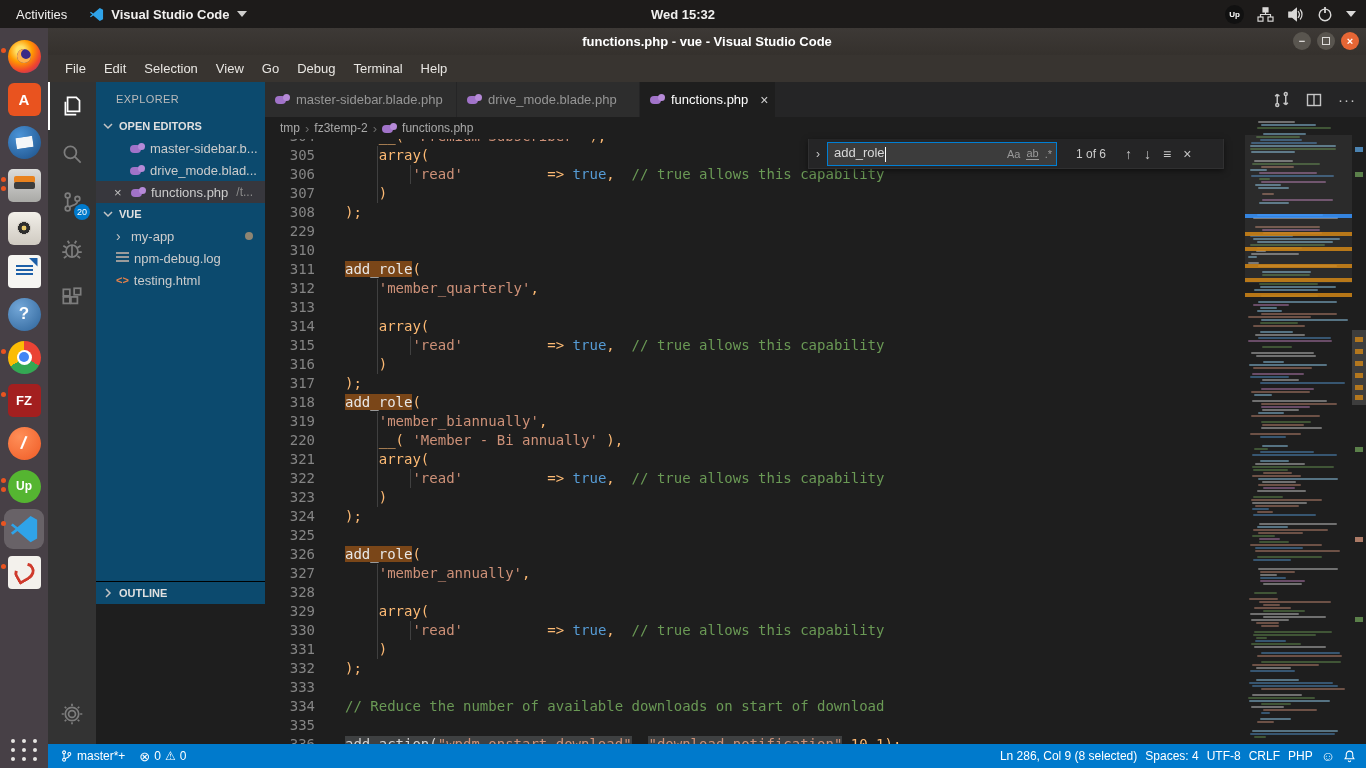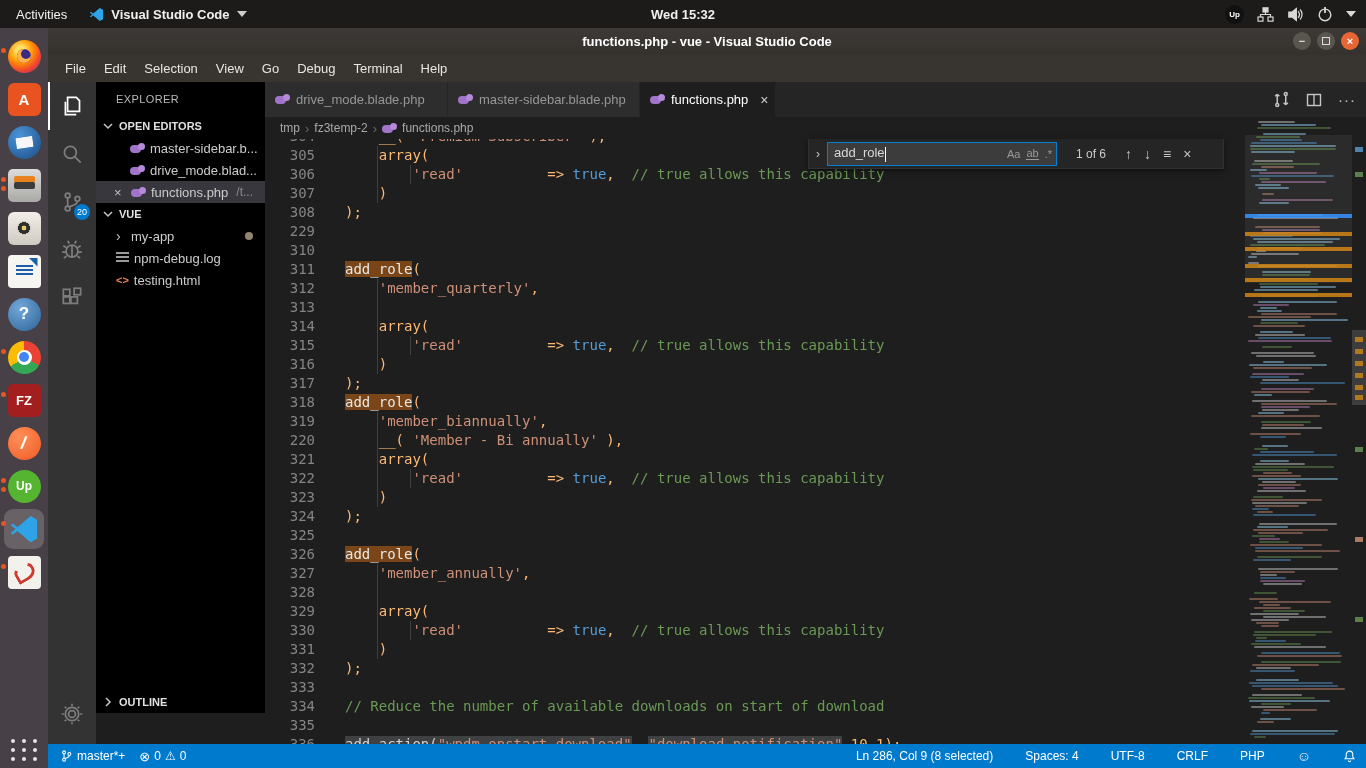--- a/index.html
+++ b/index.html
@@ -65,21 +65,21 @@
   .menu-item{padding:0 9px;height:27px;display:flex;align-items:center;}
   
   .activitybar{position:absolute;left:48px;top:82px;width:48px;height:662px;background:#333333;z-index:11;}
   .act{width:48px;height:48px;display:flex;align-items:center;justify-content:center;position:relative;color:#7d7d7d;}
   .act.active{color:#fff;border-left:2px solid #fff;box-sizing:border-box;}
   .act svg{stroke:currentColor;fill:none;stroke-width:1.6;}
   .act .badge{position:absolute;right:6px;bottom:6px;min-width:16px;height:16px;border-radius:9px;background:#007acc;color:#fff;
               font-size:9px;display:flex;align-items:center;justify-content:center;padding:0 2px;box-sizing:border-box;}
   .act.gear{position:absolute;bottom:6px;left:0;}
   
-  .sidebar{position:absolute;left:96px;top:82px;width:169px;height:631px;background:#000000;color:#cccccc;z-index:10;overflow:hidden;}
+  .sidebar{position:absolute;left:96px;top:82px;width:169px;height:522px;background:#0c4a6e;color:#cccccc;z-index:10;overflow:hidden;}
   .sb-title{font-size:11px;color:#bbbbbb;letter-spacing:.4px;padding:11px 0 10px 20px;}
   .sb-head{height:22px;display:flex;align-items:center;font-size:11px;font-weight:bold;color:#e0e0e0;gap:3px;padding-left:4px;}
   .sb-row{height:22px;display:flex;align-items:center;font-size:13px;gap:5px;padding-left:34px;position:relative;white-space:nowrap;}
   .sb-row.active{background:#37373d;padding-left:18px;}
   .sb-row .closex{color:#c0c0c0;font-size:13px;width:12px;}
   .sb-row .detail{color:#8b8b8b;font-size:12px;margin-left:3px;}
   .sb-row.tree{padding-left:20px;}
   .sb-row .chev{color:#c5c5c5;font-size:14px;width:10px;}
   .sb-row .moddot{position:absolute;right:12px;width:8px;height:8px;border-radius:50%;background:#8f8572;}
   .outline{position:absolute;bottom:0;left:0;width:100%;height:22px;border-top:1px solid #000;}
@@ -131,21 +131,21 @@
   .mm-marker{position:absolute;left:0;width:107px;height:4px;}
   .mm-slider{position:absolute;left:0;width:107px;background:rgba(255,255,255,.06);}
   .ruler{position:absolute;left:1352px;top:117px;width:14px;height:627px;z-index:3;}
   .rl-slider{position:absolute;left:0;width:14px;background:rgba(121,121,121,.35);}
   .rl-mark{position:absolute;left:3px;width:8px;height:5px;}
   
   .statusbar{position:absolute;left:48px;top:744px;width:1318px;height:24px;background:#007acc;color:#ffffff;
              font-size:12px;display:flex;align-items:center;z-index:14;padding:0 10px 0 12px;box-sizing:border-box;}
   .st-item{display:flex;align-items:center;gap:4px;margin-right:14px;white-space:nowrap;}
   .st-right{margin-left:auto;display:flex;align-items:center;}
-  .st-right .st-item{margin:0 0 0 32px;}
+  .st-right .st-item{margin:0 0 0 8px;}
   .st-item svg{stroke:#fff;fill:none;stroke-width:1.3;}
 </style>
 </head>
 <body>
 
 <div class="topbar">
   <div class="tb-left">
     <span>Activities</span>
     <span class="tb-app">
       <svg width="15" height="15" viewBox="0 0 32 32">
@@ -380,33 +380,33 @@
         <path d="M4 3 v9 m0 -9 l-2 2 m2 -2 l2 2 M12 13 V4 m0 9 l-2 -2 m2 2 l2 -2"></path>
         <circle cx="4" cy="13.2" r="1.4"></circle>
         <circle cx="12" cy="2.8" r="1.4"></circle>
       </svg>
     <svg width="16" height="16" viewBox="0 0 16 16">
         <rect x="1.5" y="2.5" width="13" height="11"></rect>
         <path d="M8 2.5 v11"></path>
       </svg>
     <span style="font-size:15px;letter-spacing:1px;">···</span>
   </div>
-<div class="tab" style="width: 183px;">
+<div class="tab" style="width: 192px;">
+      <span class="php-ic">
+        <i></i>
+        <b></b>
+      </span>
+      <span>master-sidebar.blade.php</span>
+    </div>
+    <div class="tab" style="width: 183px;">
       <span class="php-ic">
         <i></i>
         <b></b>
       </span>
       <span>drive_mode.blade.php</span>
-    </div>
-    <div class="tab" style="width: 192px;">
-      <span class="php-ic">
-        <i></i>
-        <b></b>
-      </span>
-      <span>master-sidebar.blade.php</span>
     </div>
     <div class="tab active" style="width: 136px;">
       <span class="php-ic">
         <i></i>
         <b></b>
       </span>
       <span>functions.php</span>
       <span class="tclose">×</span>
     </div>
   </div>

